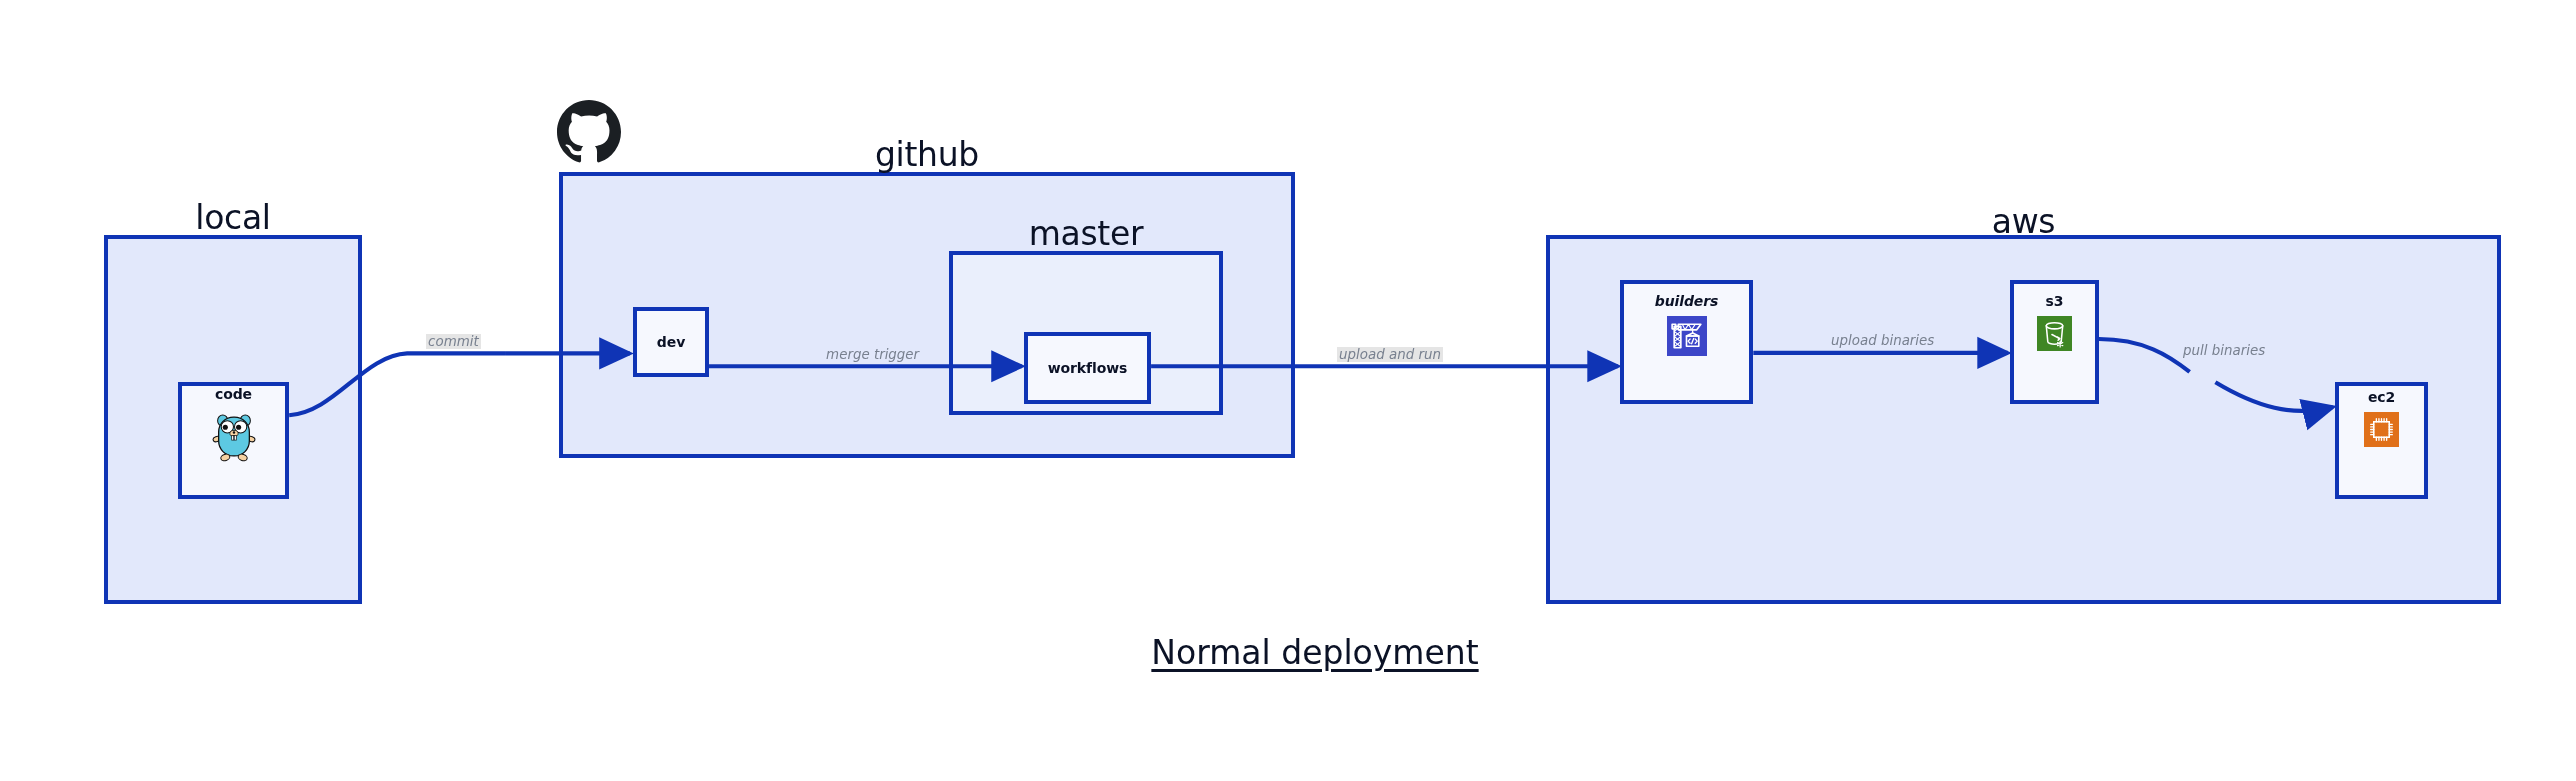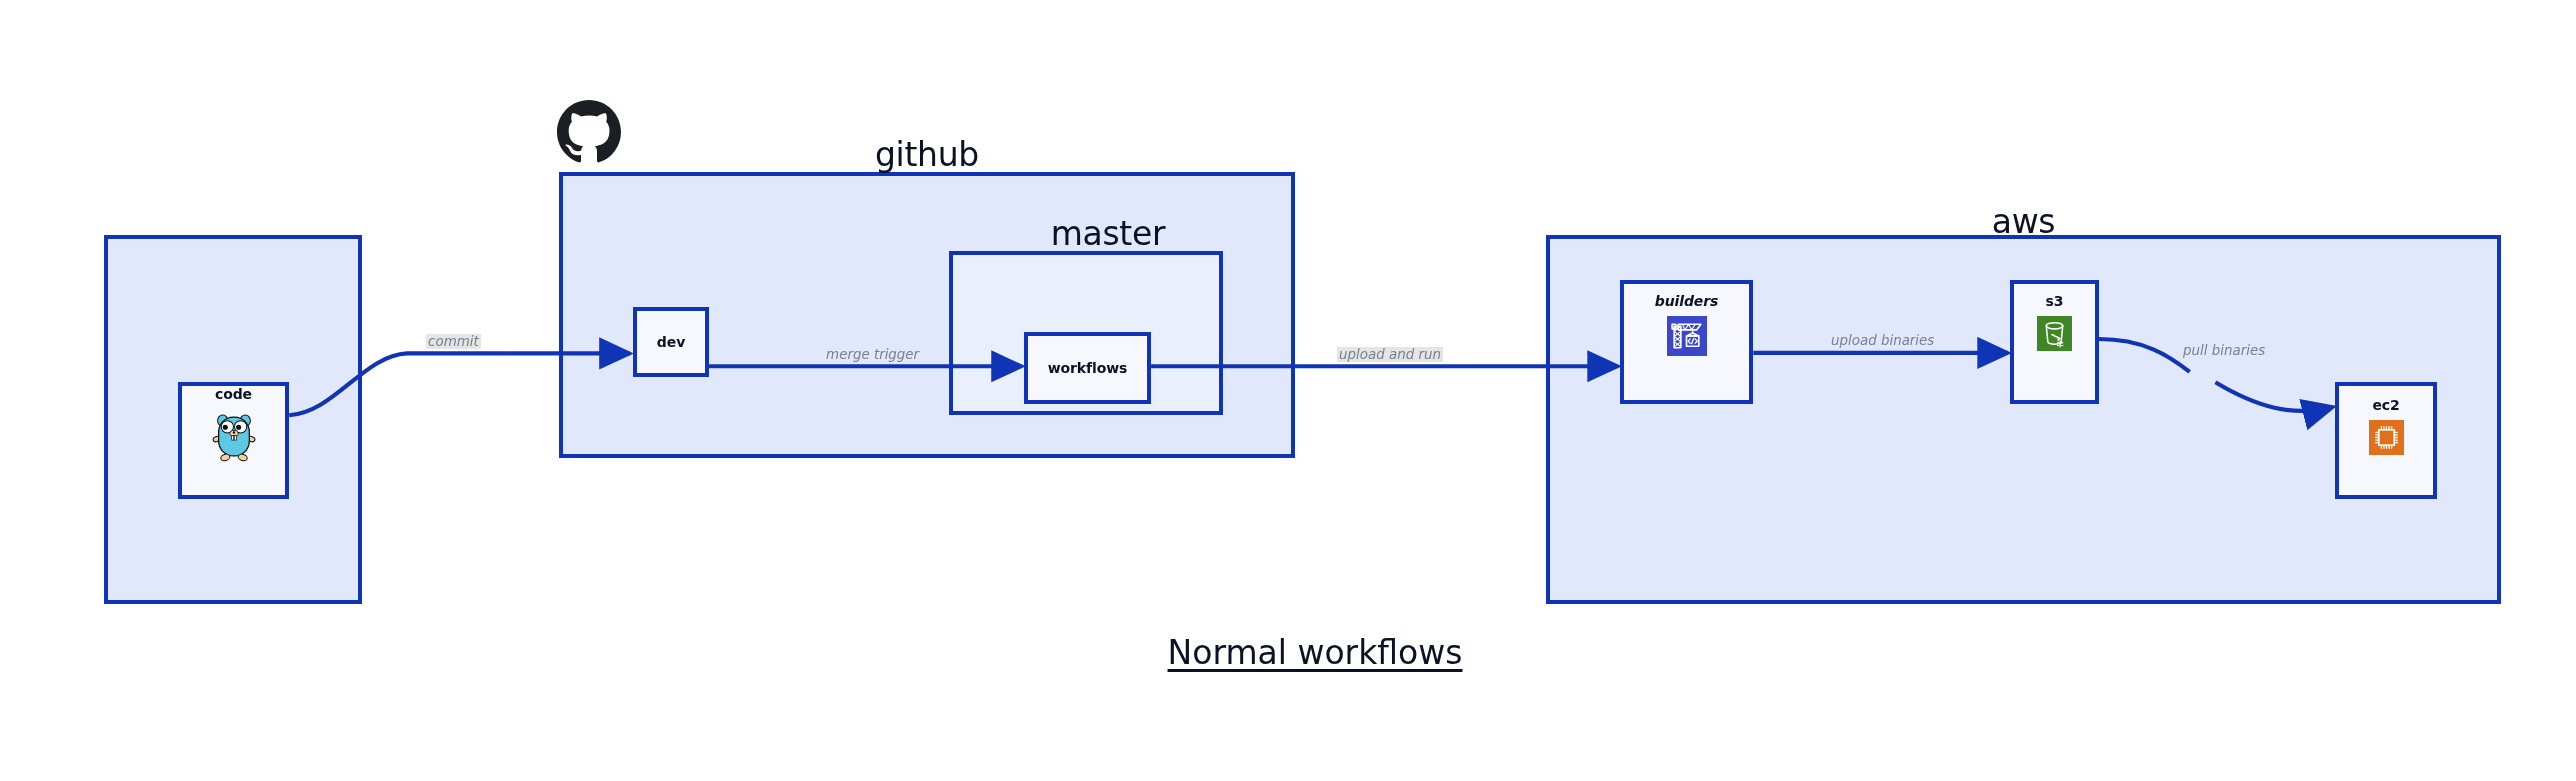--- a/index.html
+++ b/index.html
@@ -73,26 +73,27 @@
   }
   svg.edges{position:absolute;left:0;top:0;width:2604px;height:781px;overflow:visible;pointer-events:none;}
   .gh-logo{position:absolute;}
 </style>
 </head>
 <body>
 
 <div id="canvas">
 
   <div class="group" id="group-local" style="left: 104px; top: 235px; width: 258px; height: 369px;"></div>
+  <div class="group-label" id="label-local" style="left: 104px; width: 258px; top: 198px;">local</div>
 
   <div class="group" id="group-github" style="left: 559px; top: 172px; width: 736px; height: 286px;"></div>
   <div class="group-label" id="label-github" style="left: 559px; width: 736px; top: 135px;">github</div>
 
   <div class="group" id="group-master" style="background: rgb(234, 239, 252); left: 949px; top: 251px; width: 274px; height: 164px;"></div>
-  <div class="group-label" id="label-master" style="left: 971px; width: 274px; top: 214px;">master</div>
+  <div class="group-label" id="label-master" style="left: 949px; width: 274px; top: 214px;">master</div>
 
   <div class="group" id="group-aws" style="left: 1546px; top: 235px; width: 955px; height: 369px;"></div>
   <div class="group-label" id="label-aws" style="left: 1546px; width: 955px; top: 202px;">aws</div>
 
   <div class="gh-logo" id="github-logo" style="left: 557px; top: 100px;">
     <svg viewBox="0 0 16 16" width="64" height="64" aria-hidden="true">
       <path fill="#1b1f23" d="M8 0C3.58 0 0 3.58 0 8c0 3.54 2.29 6.53 5.47 7.59.4.07.55-.17.55-.38
         0-.19-.01-.82-.01-1.49-2.01.37-2.53-.49-2.69-.94-.09-.23-.48-.94-.82-1.13-.28-.15-.68-.52-.01-.53
         .63-.01 1.08.58 1.23.82.72 1.21 1.87.87 2.33.66.07-.52.28-.87.51-1.07-1.78-.2-3.64-.89-3.64-3.95
         0-.87.31-1.59.82-2.15-.08-.2-.36-1.02.08-2.12 0 0 .67-.21 2.2.82.64-.18 1.32-.27 2-.27.68 0
@@ -220,36 +221,36 @@
           <path d="M44,44 L40,41 M44,44 L41,47"></path>
 
           <g stroke-width="2.4">
             <path d="M45,49 L45,60 M40,51.5 L50,57.5 M50,51.5 L40,57.5"></path>
           </g>
         </g>
       </svg>
     </div>
   </div>
 
-  <div class="node plain" id="node-ec2" style="left: 2335px; top: 382px; width: 102px; height: 117px; padding-top: 11px; gap: 7.2px;">
+  <div class="node plain" id="node-ec2" style="left: 2335px; top: 382px; width: 93px; height: 117px; padding-top: 3px; gap: 7.2px;">
     <div class="node-label">ec2</div>
     <div class="node-icon">
       <svg width="35" height="35" viewBox="0 0 68 68">
         <rect x="0" y="0" width="68" height="68" fill="#E0701A"></rect>
         <g stroke="#ffffff" stroke-width="3" fill="none" stroke-linecap="round">
           <rect x="19" y="19" width="30" height="30"></rect>
 
           <path d="M24,19 L24,13 M29,19 L29,13 M34,19 L34,13 M39,19 L39,13 M44,19 L44,13" stroke-width="2.6"></path>
 
           <path d="M24,49 L24,55 M29,49 L29,55 M34,49 L34,55 M39,49 L39,55 M44,49 L44,55" stroke-width="2.6"></path>
 
           <path d="M19,24 L13,24 M19,29 L13,29 M19,34 L13,34 M19,39 L13,39 M19,44 L13,44" stroke-width="2.6"></path>
 
           <path d="M49,24 L55,24 M49,29 L55,29 M49,34 L55,34 M49,39 L55,39 M49,44 L55,44" stroke-width="2.6"></path>
         </g>
       </svg>
     </div>
   </div>
 
-  <div id="footer-title" style="left: 1133px; top: 633px; transform: translateX(-50%); margin-left: 182px;">Normal workflows</div>
+  <div id="footer-title" style="left: 1133px; top: 633px; transform: translateX(-50%); margin-left: 182px;">Normal deployment</div>
 
 </div>
 
 
 </body></html>

